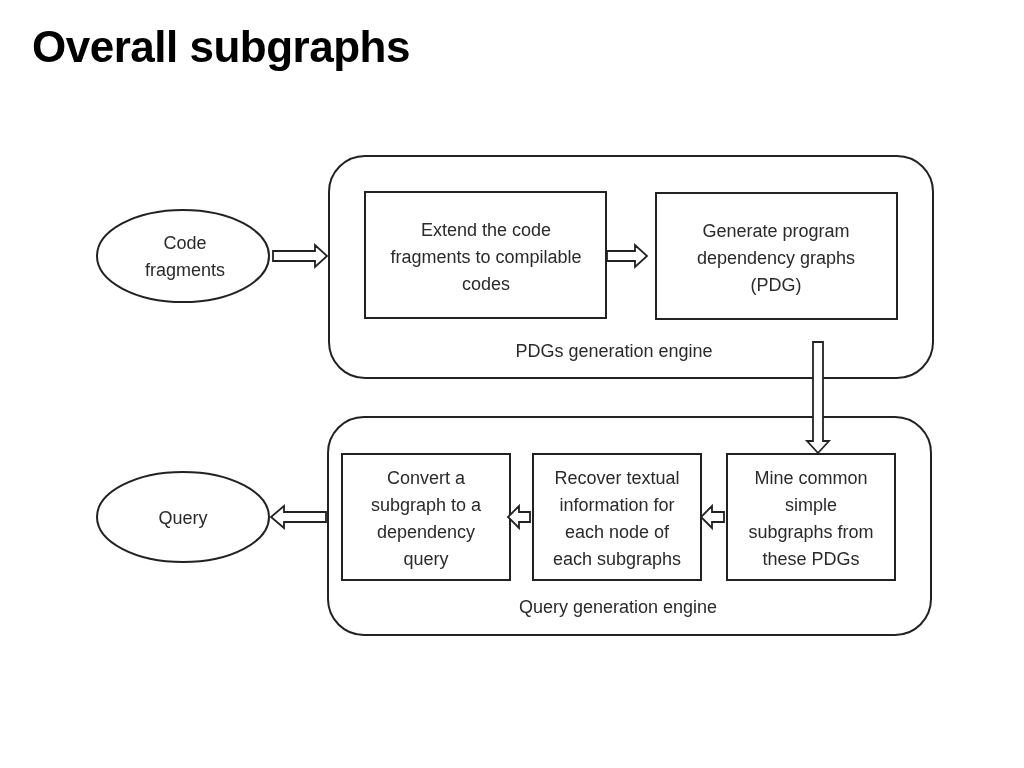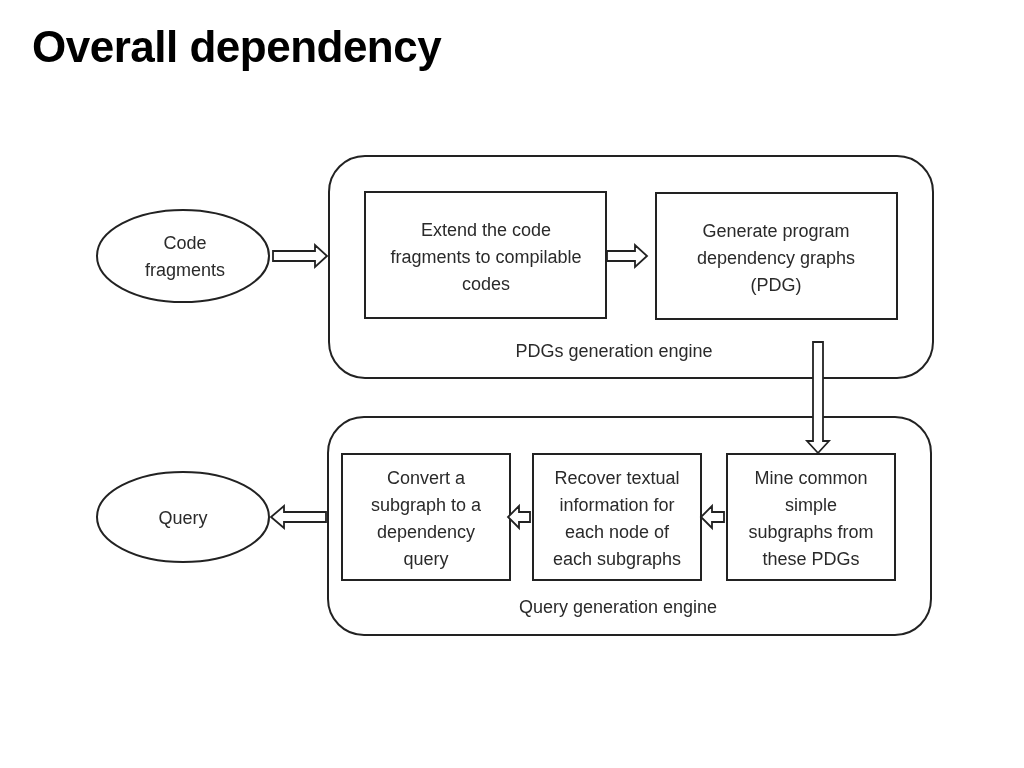--- a/index.html
+++ b/index.html
@@ -6,21 +6,21 @@
   body { width:1024px; height:768px; position:relative; overflow:hidden; font-family:"Liberation Sans", sans-serif; color:#222; }
   #title { position:absolute; left:32px; top:22px; font-size:44px; font-weight:bold; color:#000; font-family:"Liberation Sans", sans-serif; letter-spacing:-0.5px; }
   svg { position:absolute; left:0; top:0; }
   .lbl { font-family:"Liberation Sans", sans-serif; font-size:18px; fill:#2a2a2a; text-anchor:middle; }
   .shape { fill:#fff; stroke:#222; stroke-width:2; }
   .arrow { fill:#fff; stroke:#222; stroke-width:1.8; stroke-linejoin:miter; }
 </style>
 </head>
 <body>
 
-<div id="title">Overall dependency</div>
+<div id="title">Overall subgraphs</div>
 
 <svg width="1024" height="768" viewBox="0 0 1024 768">
 
   <rect class="shape" x="329" y="156" width="604" height="222" rx="36" ry="36"></rect>
   <rect class="shape" x="328" y="417" width="603" height="218" rx="36" ry="36"></rect>
 
   <ellipse class="shape" cx="183" cy="256" rx="86" ry="46"></ellipse>
   <ellipse class="shape" cx="183" cy="517" rx="86" ry="45"></ellipse>
 
   <rect class="shape" x="365" y="192" width="241" height="126"></rect>

